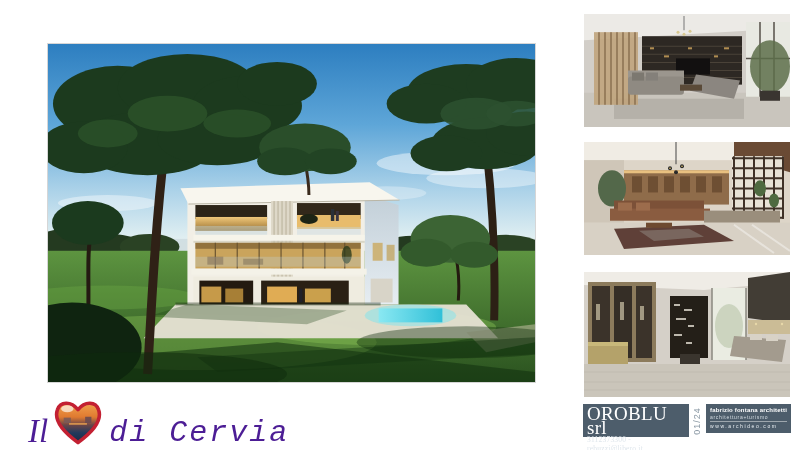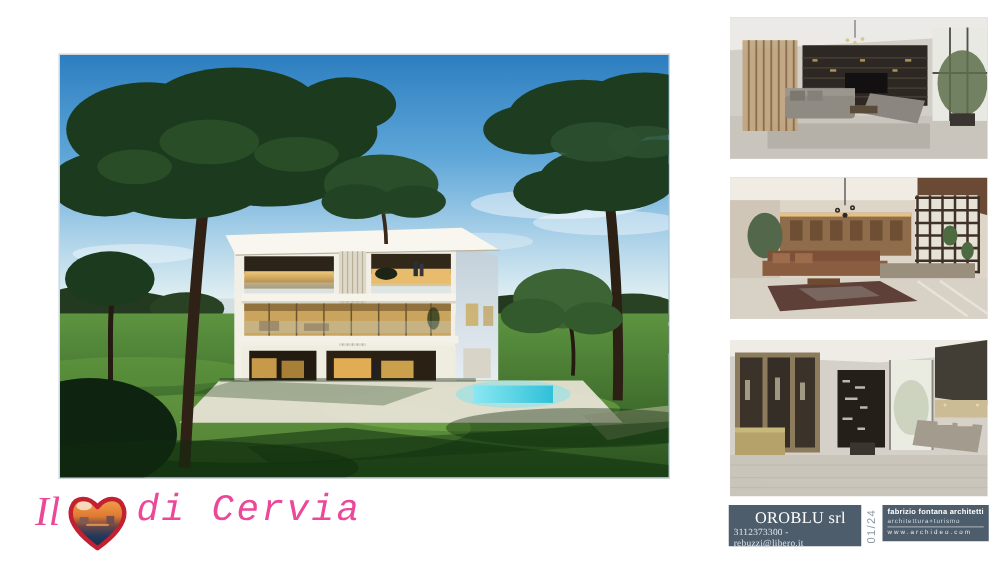--- a/index.html
+++ b/index.html
@@ -22,21 +22,21 @@
   .thumb svg{display:block;width:100%;height:100%;}
   .thumb-1{top:14px;height:113px;}
   .thumb-2{top:142px;height:113px;}
   .thumb-3{top:272px;height:125px;}
 
   
   .company-block{
     position:absolute;left:583px;top:404px;width:106px;height:33px;
     background:#4d5d6b;color:#ffffff;padding:3px 4px 2px 4px;box-sizing:border-box;
   }
-  .company-name{font-family:"Liberation Serif",serif;font-size:13px;line-height:14px;letter-spacing:.3px;margin-left:17px;}
+  .company-name{font-family:"Liberation Serif",serif;font-size:19px;line-height:14px;letter-spacing:.3px;}
   .company-contact{font-family:"Liberation Serif",serif;font-size:7.5px;line-height:9px;color:#dfe6ec;letter-spacing:.2px;}
 
   .page-number{
     position:absolute;left:688px;top:404px;width:18px;height:33px;
     display:flex;align-items:center;justify-content:center;
   }
   .page-number span{
     transform:rotate(-90deg);font-size:9px;color:#8a98a4;letter-spacing:1px;white-space:nowrap;
     font-family:"Liberation Sans",sans-serif;
   }
@@ -49,21 +49,21 @@
   .arch-line1{font-size:6px;font-weight:bold;line-height:7px;letter-spacing:.2px;white-space:nowrap;}
   .arch-line2{font-size:5px;line-height:6px;letter-spacing:.7px;color:#d5dde3;white-space:nowrap;}
   .arch-site{
     font-size:5px;line-height:7px;letter-spacing:1.6px;color:#e8eef2;white-space:nowrap;
     border-top:1px solid rgba(255,255,255,.45);margin-top:1px;padding-top:1px;
   }
 
   
   .logo{
     position:absolute;left:28px;top:394px;height:54px;
-    display:flex;align-items:flex-start;color:#ec4899;
+    display:flex;align-items:flex-end;color:#4c1d95;
     font-family:"Liberation Serif",serif;font-style:italic;
   }
   .logo-word-start{font-size:33px;line-height:33px;padding-right:3px;}
   .logo-heart{width:54px;height:50px;flex:0 0 auto;}
   .logo-word-end{font-size:30px;line-height:30px;letter-spacing:2px;padding-left:4px;font-family:Liberation Mono, monospace;}
 </style>
 </head>
 <body>
 
 <div class="slide">

